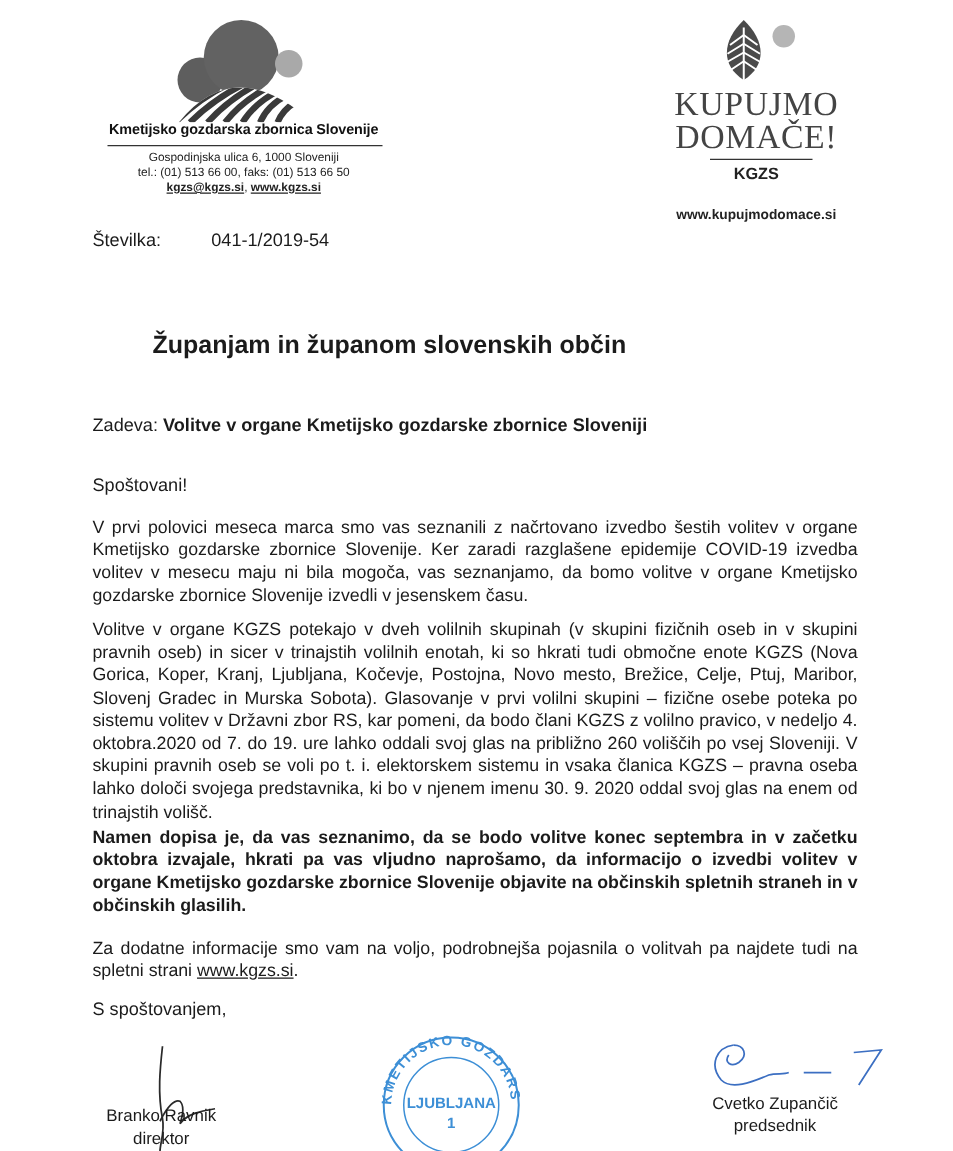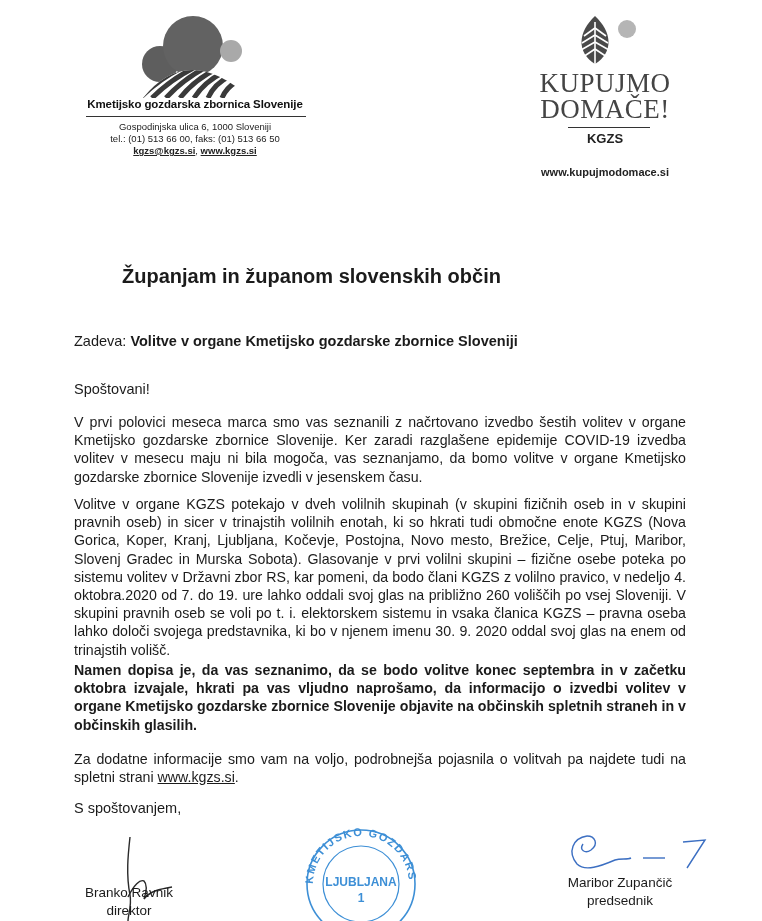--- a/index.html
+++ b/index.html
@@ -93,20 +93,24 @@
     <circle cx="57" cy="19" r="9" fill="#b5b5b5"></circle>
   </svg>
   <div class="kup kup1">KUPUJMO</div>
   <div class="kup kup2">DOMAČE!</div>
   <div class="kup-rule"></div>
   <div class="kgzs-lbl">KGZS</div>
   <div class="kup-url">www.kupujmodomace.si</div>
 </div>
 
 <div class="abs meta">
+  <div class="row">
+    <span class="k">Številka:</span>
+    <span>041-1/2019-54</span>
+  </div>
 </div>
 
 <div class="abs recipient">Županjam in županom slovenskih občin</div>
 
 <div class="abs subject">
   <span>Zadeva: </span><b>Volitve v organe Kmetijsko gozdarske zbornice Sloveniji</b>
 </div>
 
 <div class="abs greeting">Spoštovani!</div>
 
@@ -142,15 +146,15 @@
   <text x="65" y="84" text-anchor="middle" font-family="Liberation Sans, sans-serif" font-size="12" font-weight="bold" fill="#3d8fd6">1</text>
 </svg>
 
 <svg class="sig" style="left:565px;top:830px" width="150" height="45" viewBox="0 0 150 45">
   <path d="M22 6 C 8 8, 2 22, 12 34 C 20 42, 36 36, 50 30 C 56 28, 62 30, 66 28" stroke="#3c6fc2" stroke-width="1.4" fill="none"></path>
   <path d="M22 6 C 30 6, 34 14, 26 20 C 20 24, 14 20, 18 14" stroke="#3c6fc2" stroke-width="1.4" fill="none"></path>
   <path d="M78 28 L 100 28" stroke="#3c6fc2" stroke-width="1.4" fill="none"></path>
   <path d="M118 12 L 140 10 L 122 38" stroke="#3c6fc2" stroke-width="1.4" fill="none"></path>
 </svg>
 <div class="abs sig-right-name">
-  <div>Maribor Zupančič</div>
+  <div>Cvetko Zupančič</div>
   <div>predsednik</div>
 </div>
 
 </body></html>

